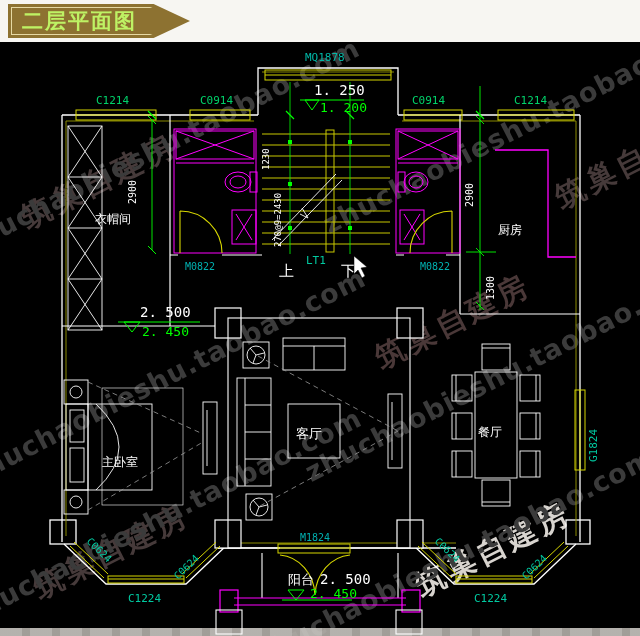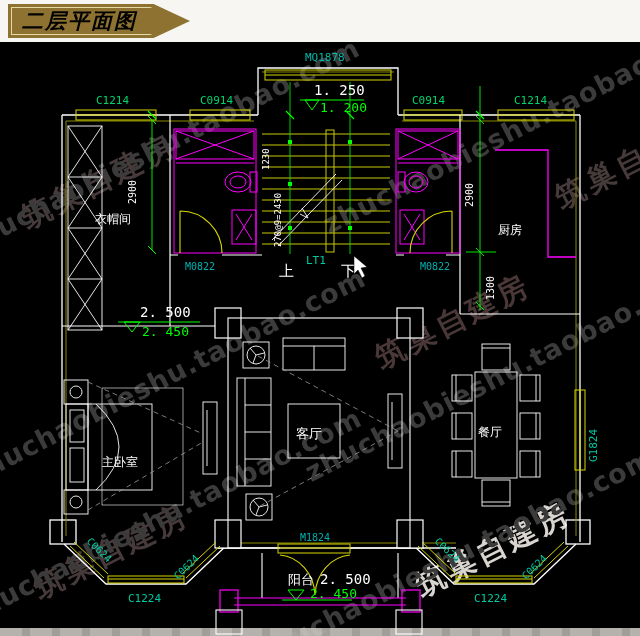--- a/index.html
+++ b/index.html
@@ -5,22 +5,22 @@
   html,body{margin:0;padding:0;background:#fff;}
   body{width:640px;height:636px;position:relative;overflow:hidden;
        font-family:"DejaVu Sans",sans-serif;}
   
   .header{position:absolute;left:0;top:0;width:640px;height:42px;background:#f7f6f2;}
   .banner{position:absolute;left:8px;top:4px;width:182px;height:34px;background:#8d7231;
           clip-path:polygon(0 0,80% 0,100% 50%,80% 100%,0 100%);}
   .banner-inner{position:absolute;left:3px;top:3px;right:3px;bottom:3px;
           border:1px solid #e6d9a4;clip-path:polygon(0 0,79% 0,99% 50%,79% 100%,0 100%);
           display:flex;align-items:center;}
-  .banner-text{color:#000000;font-size:21px;font-weight:bold;letter-spacing:2px;
-          padding-left:10px;white-space:nowrap;font-style:italic;}
+  .banner-text{color:#bef264;font-size:21px;font-weight:bold;letter-spacing:2px;
+          padding-left:10px;white-space:nowrap;}
   
   .canvas{position:absolute;left:0;top:42px;width:640px;height:594px;background:#000;}
   svg{position:absolute;left:0;top:0;}
   
   .wm{position:absolute;white-space:nowrap;transform-origin:0 0;pointer-events:none;
       font-weight:bold;}
   .wm-url{font-size:27px;color:#3b3b3b;letter-spacing:1px;font-family:"DejaVu Sans",sans-serif;}
   .wm-brand{font-size:30px;color:#463a3a;letter-spacing:4px;}
   .wm-light{color:#d8d4cf;}
   .wm-mid{color:#4a3838;}

